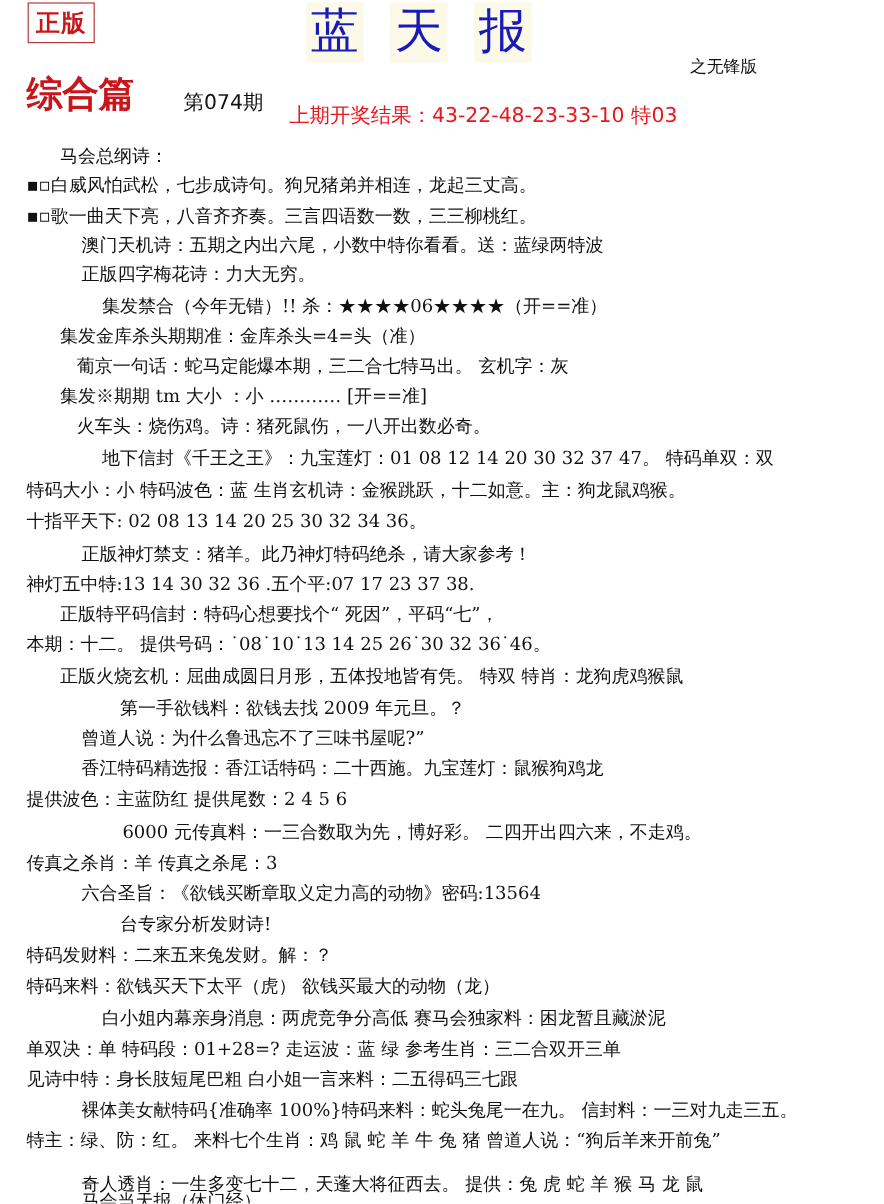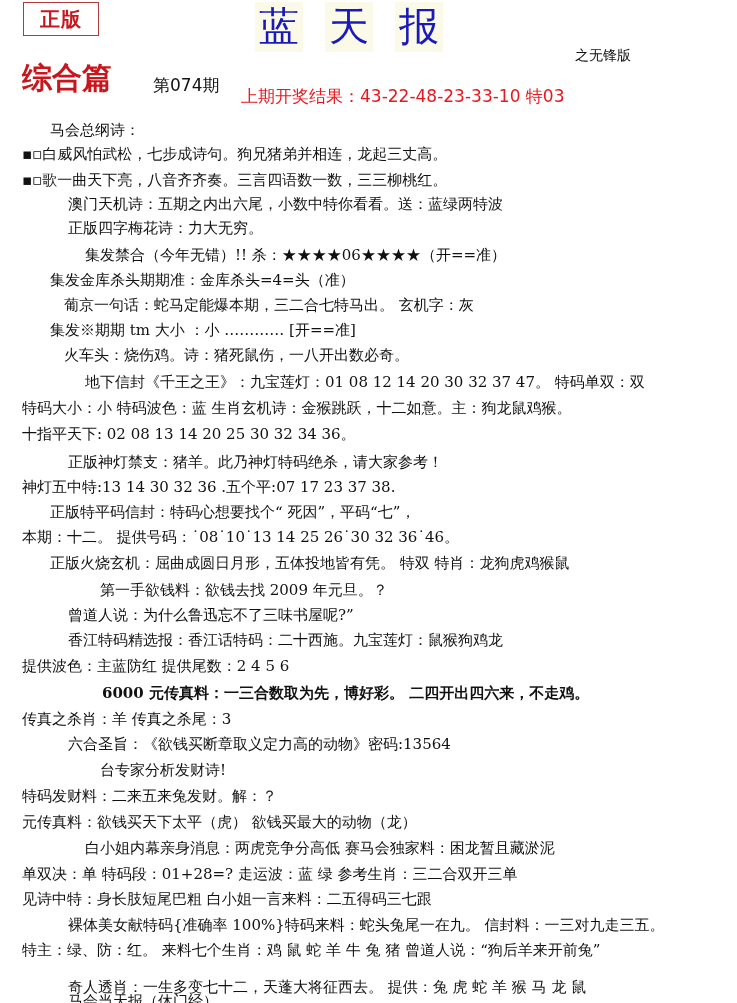--- a/index.html
+++ b/index.html
@@ -2,21 +2,21 @@
 <html><head>
 <meta charset="utf-8">
 <style>
   html, body { margin: 0; padding: 0; background: #ffffff; }
   body {
     width: 737px; height: 1003px; position: relative; overflow: hidden;
     font-family: "DejaVu Serif", "Liberation Serif", serif;
     color: #111111;
   }
   .badge {
-    position: absolute; left: 23px; top: 2px; width: 76px; height: 34px;
+    position: absolute; left: 23px; top: 2px; width: 56px; height: 34px;
     border: 1px solid #b23a3a; box-sizing: border-box;
     color: #c8161d; font-size: 20px; font-weight: bold;
     display: flex; align-items: center; justify-content: center;
     letter-spacing: 1px;
   }
   .title {
     position: absolute; left: 255px; top: 2px; height: 50px;
     display: flex; gap: 22px;
   }
   .title span {
@@ -82,26 +82,26 @@
     <div class="line" style="left: 22px; top: 304px;">十指平天下: 02 08 13 14 20 25 30 32 34 36。</div>
     <div class="line" style="left: 68px; top: 332px;">正版神灯禁支：猪羊。此乃神灯特码绝杀，请大家参考！</div>
     <div class="line" style="left: 22px; top: 357px;">神灯五中特:13 14 30 32 36 .五个平:07 17 23 37 38.</div>
     <div class="line" style="left: 50px; top: 382px;">正版特平码信封：特码心想要找个“ 死因”，平码“七”，</div>
     <div class="line" style="left: 22px; top: 407px;">本期：十二。 提供号码：˙08˙10˙13 14 25 26˙30 32 36˙46。</div>
     <div class="line" style="left: 50px; top: 433px;">正版火烧玄机：屈曲成圆日月形，五体投地皆有凭。 特双 特肖：龙狗虎鸡猴鼠</div>
     <div class="line" style="left: 100px; top: 460px;">第一手欲钱料：欲钱去找 2009 年元旦。？</div>
     <div class="line" style="left: 68px; top: 485px;">曾道人说：为什么鲁迅忘不了三味书屋呢?”</div>
     <div class="line" style="left: 68px; top: 510px;">香江特码精选报：香江话特码：二十西施。九宝莲灯：鼠猴狗鸡龙</div>
     <div class="line" style="left: 22px; top: 536px;">提供波色：主蓝防红 提供尾数：2 4 5 6</div>
-    <div class="line" style="left: 102px; top: 563px; font-weight: bold;">6000 元传真料：一三合数取为先，博好彩。 二四开出四六来，不走鸡。</div>
+    <div class="line" style="left: 102px; top: 563px;">6000 元传真料：一三合数取为先，博好彩。 二四开出四六来，不走鸡。</div>
     <div class="line" style="left: 22px; top: 589px;">传真之杀肖：羊 传真之杀尾：3</div>
     <div class="line" style="left: 68px; top: 614px;">六合圣旨：《欲钱买断章取义定力高的动物》密码:13564</div>
     <div class="line" style="left: 100px; top: 640px;">台专家分析发财诗!</div>
     <div class="line" style="left: 22px; top: 666px;">特码发财料：二来五来兔发财。解：？</div>
-    <div class="line" style="left: 22px; top: 692px;">元传真料：欲钱买天下太平（虎） 欲钱买最大的动物（龙）</div>
+    <div class="line" style="left: 22px; top: 692px;">特码来料：欲钱买天下太平（虎） 欲钱买最大的动物（龙）</div>
     <div class="line" style="left: 85px; top: 718px;">白小姐内幕亲身消息：两虎竞争分高低 赛马会独家料：困龙暂且藏淤泥</div>
     <div class="line" style="left: 22px; top: 744px;">单双决：单 特码段：01+28=? 走运波：蓝 绿 参考生肖：三二合双开三单</div>
     <div class="line" style="left: 22px; top: 769px;">见诗中特：身长肢短尾巴粗 白小姐一言来料：二五得码三七跟</div>
     <div class="line" style="left: 68px; top: 795px;">裸体美女献特码{准确率 100%}特码来料：蛇头兔尾一在九。 信封料：一三对九走三五。</div>
     <div class="line" style="left: 22px; top: 820px; text-align: center;">特主：绿、防：红。 来料七个生肖：鸡 鼠 蛇 羊 牛 兔 猪 曾道人说：“狗后羊来开前兔”</div>
     <div class="line" style="left: 68px; top: 857px;">奇人透肖：一生多变七十二，天蓬大将征西去。 提供：兔 虎 蛇 羊 猴 马 龙 鼠</div>
     <div class="line" style="left: 68px; top: 871px;">马会当天报（休门经）</div>
     <div class="line" style="left: 22px; top: 896px;">今期禁兔，买一码去死。 今期买狗输尽光， 上期彩民羊中奖，</div>
   </div>
 

